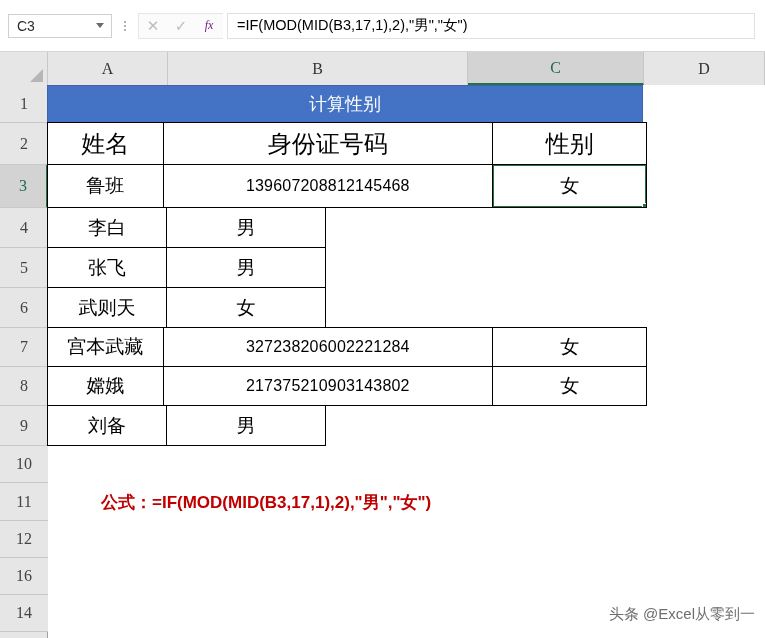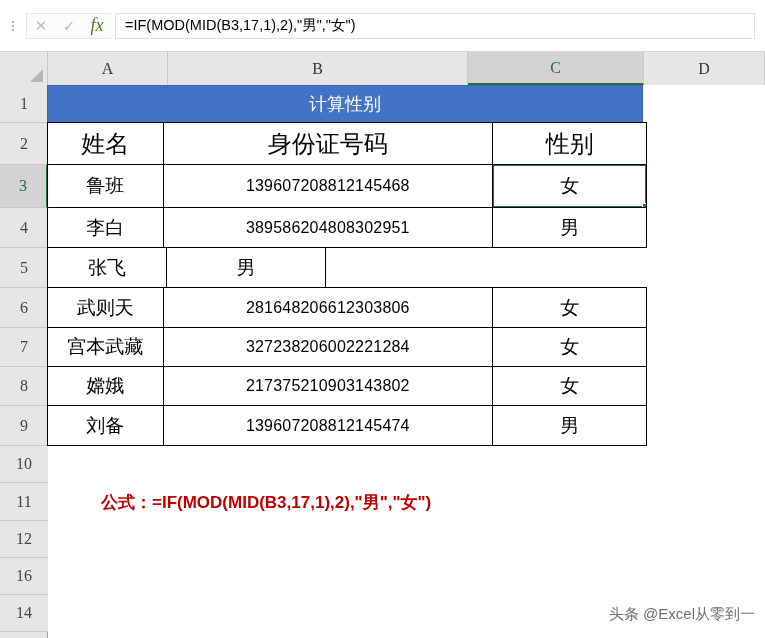--- a/index.html
+++ b/index.html
@@ -45,21 +45,21 @@
     margin-left: 4px; height: 26px;
     display: flex; align-items: center; gap: 0px;
     border: 1px solid #e6e6e6; border-right: none;
     background: #fbfbfb;
   }
   .fx-btn {
     width: 28px; height: 24px;
     display: flex; align-items: center; justify-content: center;
     color: #bdbdbd; font-size: 15px;
   }
-  .fx-btn.italic { font-style: italic; font-family: "Liberation Serif", serif; color: #4d7c0f; font-size: 18px; }
+  .fx-btn.italic { font-style: italic; font-family: "Liberation Serif", serif; color: #701a75; font-size: 12px; }
   .formula-input {
     margin-left: 4px;
     height: 26px; flex: 1; margin-right: 10px;
     background: #ffffff;
     border: 1px solid #e0e0e0;
     display: flex; align-items: center;
     padding-left: 9px;
     font-size: 14.5px; color: #000000;
     white-space: nowrap; overflow: hidden;
   }
@@ -188,20 +188,24 @@
   .watermark {
     position: absolute; right: 10px; top: 50%;
     transform: translateY(-50%);
     color: #6e6e6e; font-size: 15px; white-space: nowrap;
   }
 </style>
 </head>
 <body>
 
 <div class="formula-strip">
+  <div class="name-box">
+    <span class="name-box-value">C3</span>
+    <span class="name-box-caret"></span>
+  </div>
   <div class="vdots">
       <i></i>
       <i></i>
       <i></i>
     </div>
   <div class="fx-group">
     <div class="fx-btn">✕</div>
     <div class="fx-btn">✓</div>
     <div class="fx-btn italic">fx</div>
   </div>
@@ -251,55 +255,52 @@
 
     <div class="grid-row" style="height:43px">
       <div class="cell c-a tbl-cell name-cell">鲁班</div>
       <div class="cell c-b tbl-cell id-cell">139607208812145468</div>
       <div class="cell c-c tbl-cell gender-cell sel-cell">女</div>
       <div class="cell c-d empty-cell"></div>
     </div>
 
     <div class="grid-row" style="height:40px">
       <div class="cell c-a tbl-cell name-cell">李白</div>
-      <div class="cell c-b tbl-cell id-cell">389586204808302951</div>
       <div class="cell c-c tbl-cell gender-cell">男</div>
       <div class="cell c-d empty-cell"></div>
     </div>
 
     <div class="grid-row" style="height:40px">
       <div class="cell c-a tbl-cell name-cell">张飞</div>
       <div class="cell c-c tbl-cell gender-cell">男</div>
       <div class="cell c-d empty-cell"></div>
     </div>
 
     <div class="grid-row" style="height:40px">
       <div class="cell c-a tbl-cell name-cell">武则天</div>
-      <div class="cell c-b tbl-cell id-cell">281648206612303806</div>
       <div class="cell c-c tbl-cell gender-cell">女</div>
       <div class="cell c-d empty-cell"></div>
     </div>
 
     <div class="grid-row" style="height:39px">
       <div class="cell c-a tbl-cell name-cell">宫本武藏</div>
       <div class="cell c-b tbl-cell id-cell">327238206002221284</div>
       <div class="cell c-c tbl-cell gender-cell">女</div>
       <div class="cell c-d empty-cell"></div>
     </div>
 
     <div class="grid-row" style="height:39px">
       <div class="cell c-a tbl-cell name-cell">嫦娥</div>
       <div class="cell c-b tbl-cell id-cell">217375210903143802</div>
       <div class="cell c-c tbl-cell gender-cell">女</div>
       <div class="cell c-d empty-cell"></div>
     </div>
 
     <div class="grid-row" style="height:40px">
       <div class="cell c-a tbl-cell name-cell">刘备</div>
-      <div class="cell c-b tbl-cell id-cell">139607208812145474</div>
       <div class="cell c-c tbl-cell gender-cell">男</div>
       <div class="cell c-d empty-cell"></div>
     </div>
 
     <div class="grid-row" style="height:37px">
       <div class="cell c-a empty-cell"></div>
       <div class="cell c-b empty-cell"></div>
       <div class="cell c-c empty-cell"></div>
       <div class="cell c-d empty-cell"></div>
     </div>

